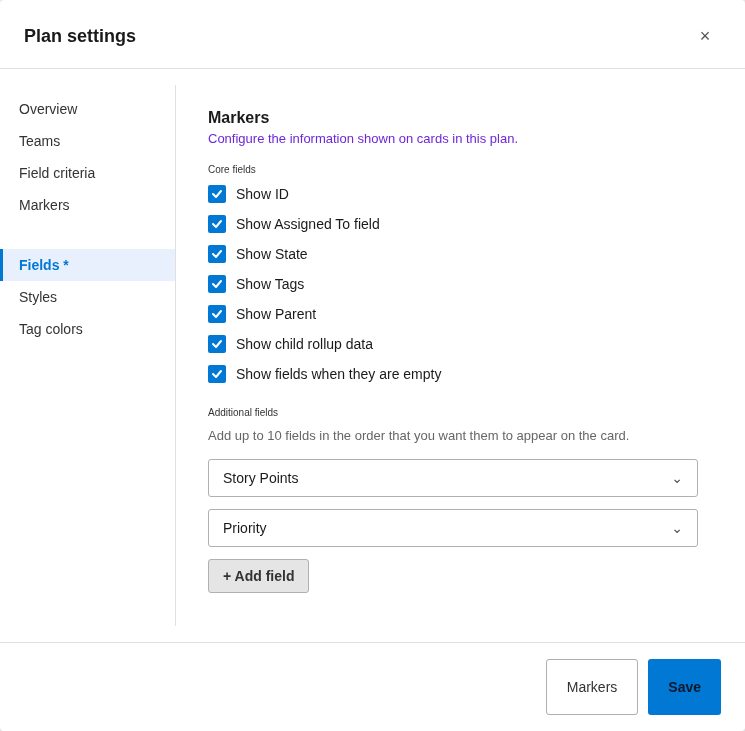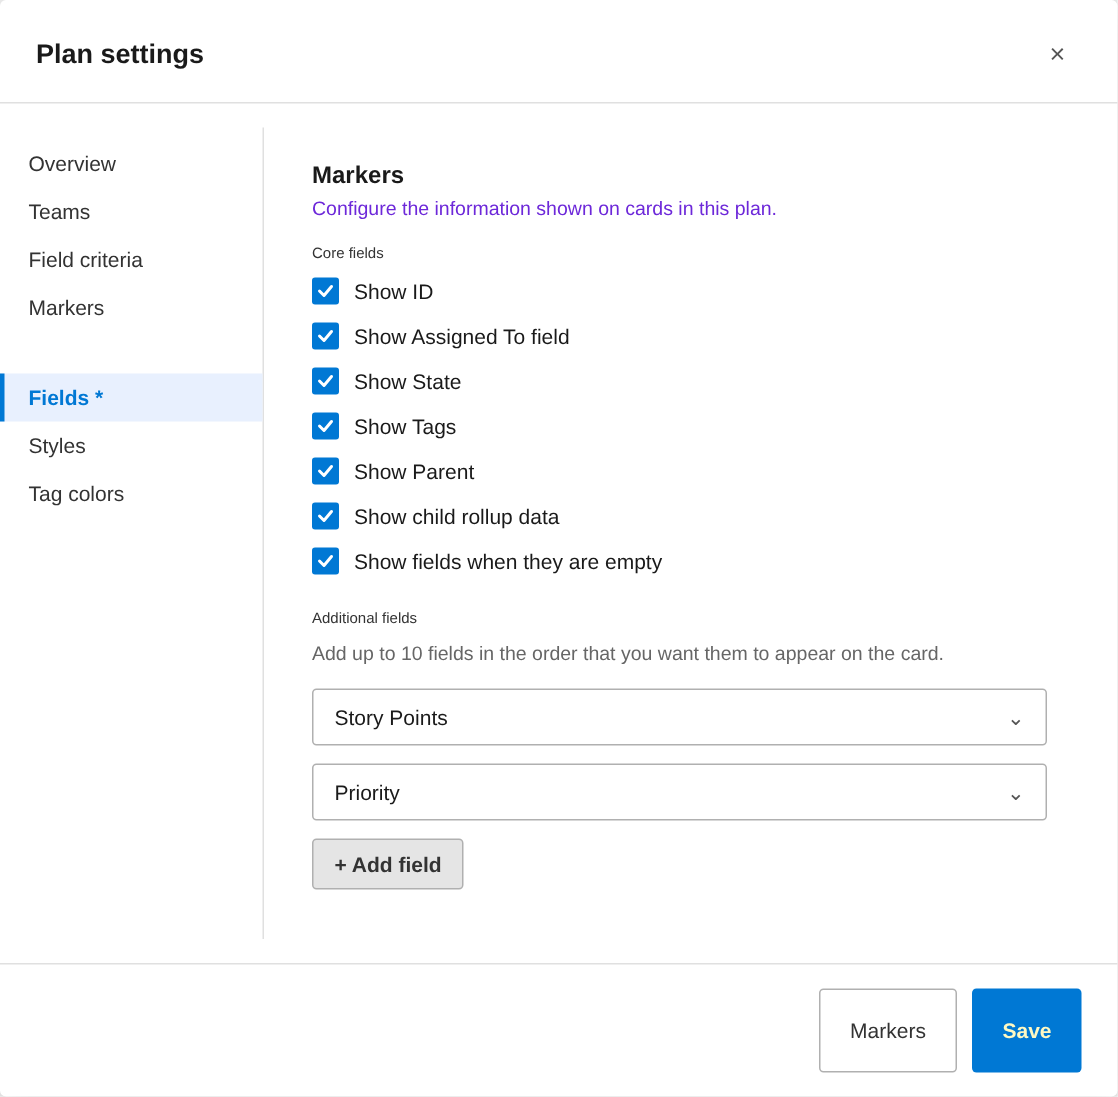--- a/index.html
+++ b/index.html
@@ -175,21 +175,21 @@
       font-size: 14px;
       color: #333;
       cursor: pointer;
     }
     .btn-save {
       padding: 20px 20px;
       border: none;
       background: #0078d4;
       border-radius: 3px;
       font-size: 14px;
-      color: #fef9c3;
+      color: #0f172a;
       cursor: pointer;
       font-weight: 600;
     }
   </style>
 </head>
 <body>
 
 <div class="dialog">
 
   <div class="dialog-header">

